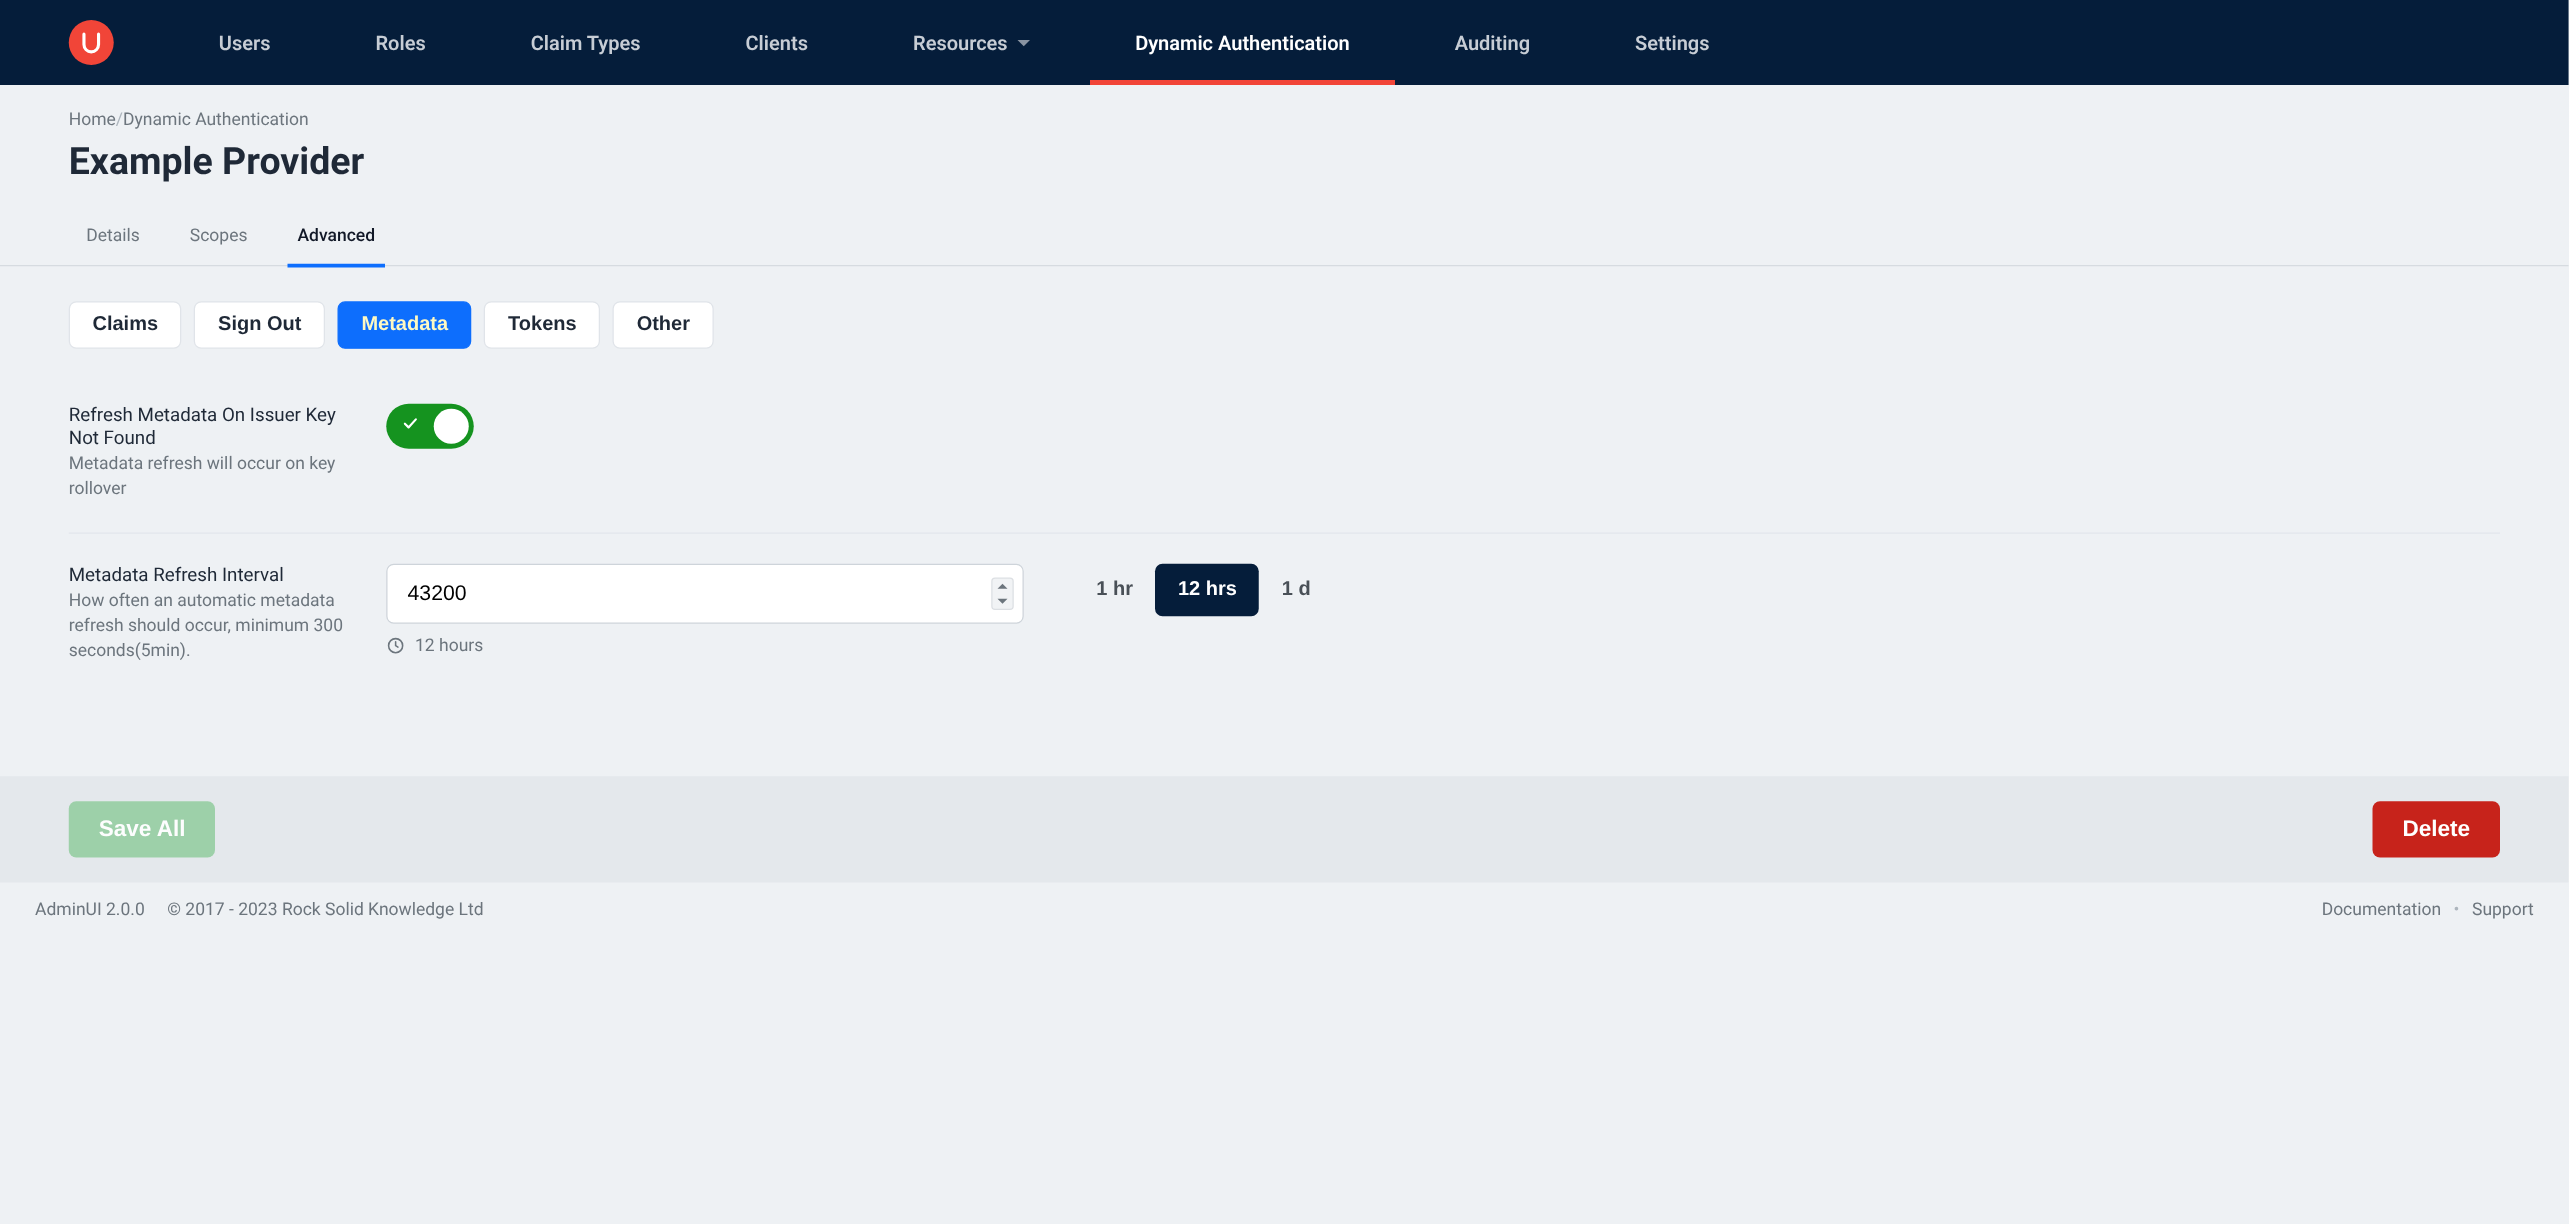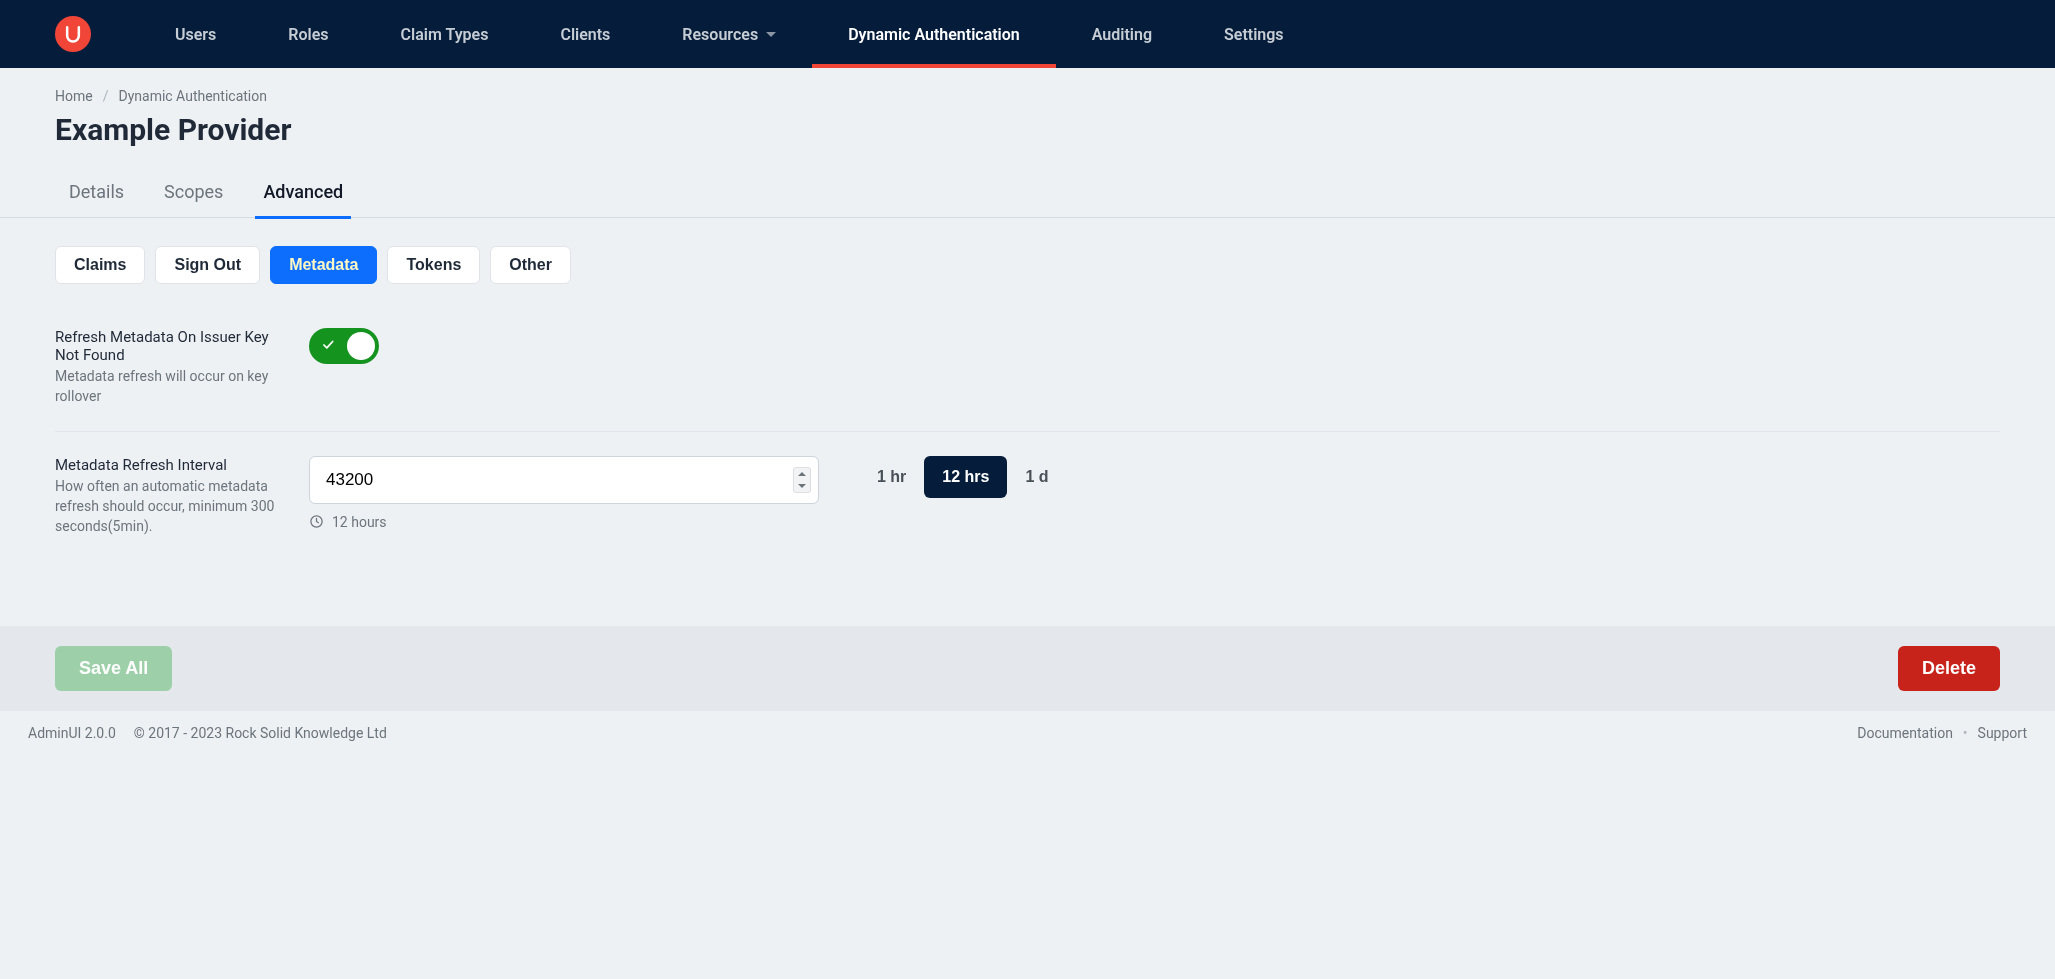--- a/index.html
+++ b/index.html
@@ -21,21 +21,21 @@
   }
   .logo {
     width: 36px; height: 36px;
     border-radius: 50%;
     background: #f14538;
     display: flex; align-items: center; justify-content: center;
     margin-right: 40px;
     cursor: pointer;
   }
   .logo svg { width: 20px; height: 20px; }
-  .navbar-items { display: flex; gap: 0; height: 100%; justify-content: flex-end; }
+  .navbar-items { display: flex; gap: 12px; height: 100%; justify-content: flex-end; }
   .navbar-item {
     color: #c7cdd5;
     font-weight: 600;
     padding: 0 36px;
     display: flex; align-items: center;
     height: 100%;
     cursor: pointer;
     position: relative;
     white-space: nowrap;
   }
@@ -55,21 +55,21 @@
     border-right: 5px solid transparent;
     border-top: 5px solid #8a94a2;
     margin-left: 8px;
   }
 
   
   .page-header {
     padding: 20px 55px 0 55px;
   }
   .breadcrumb {
-    display: flex; align-items: center; gap: 10px;
+    display: flex; align-items: center; 
     color: #6c757d; font-size: 14px;
     margin-bottom: 8px;
   }
   .breadcrumb a { color: #6c757d; text-decoration: none; cursor: pointer; }
   .breadcrumb .sep { color: #adb5bd; }
   .page-title {
     font-size: 30px;
     font-weight: 700;
     color: #1f2937;
   }
@@ -78,21 +78,21 @@
   .tabs {
     display: flex; gap: 36px;
     margin-top: 24px;
     padding: 0 12px;
   }
   .tab {
     padding: 10px 2px 16px 2px;
     cursor: pointer;
     color: #6c757d;
     position: relative;
-    font-size: 18px;
+    font-size: 14px;
   }
   .tab.active {
     color: #111827;
     font-weight: 500;
   }
   .tab.active::after {
     content: "";
     position: absolute;
     left: -6px; right: -6px; bottom: -1px;
     height: 3px;

